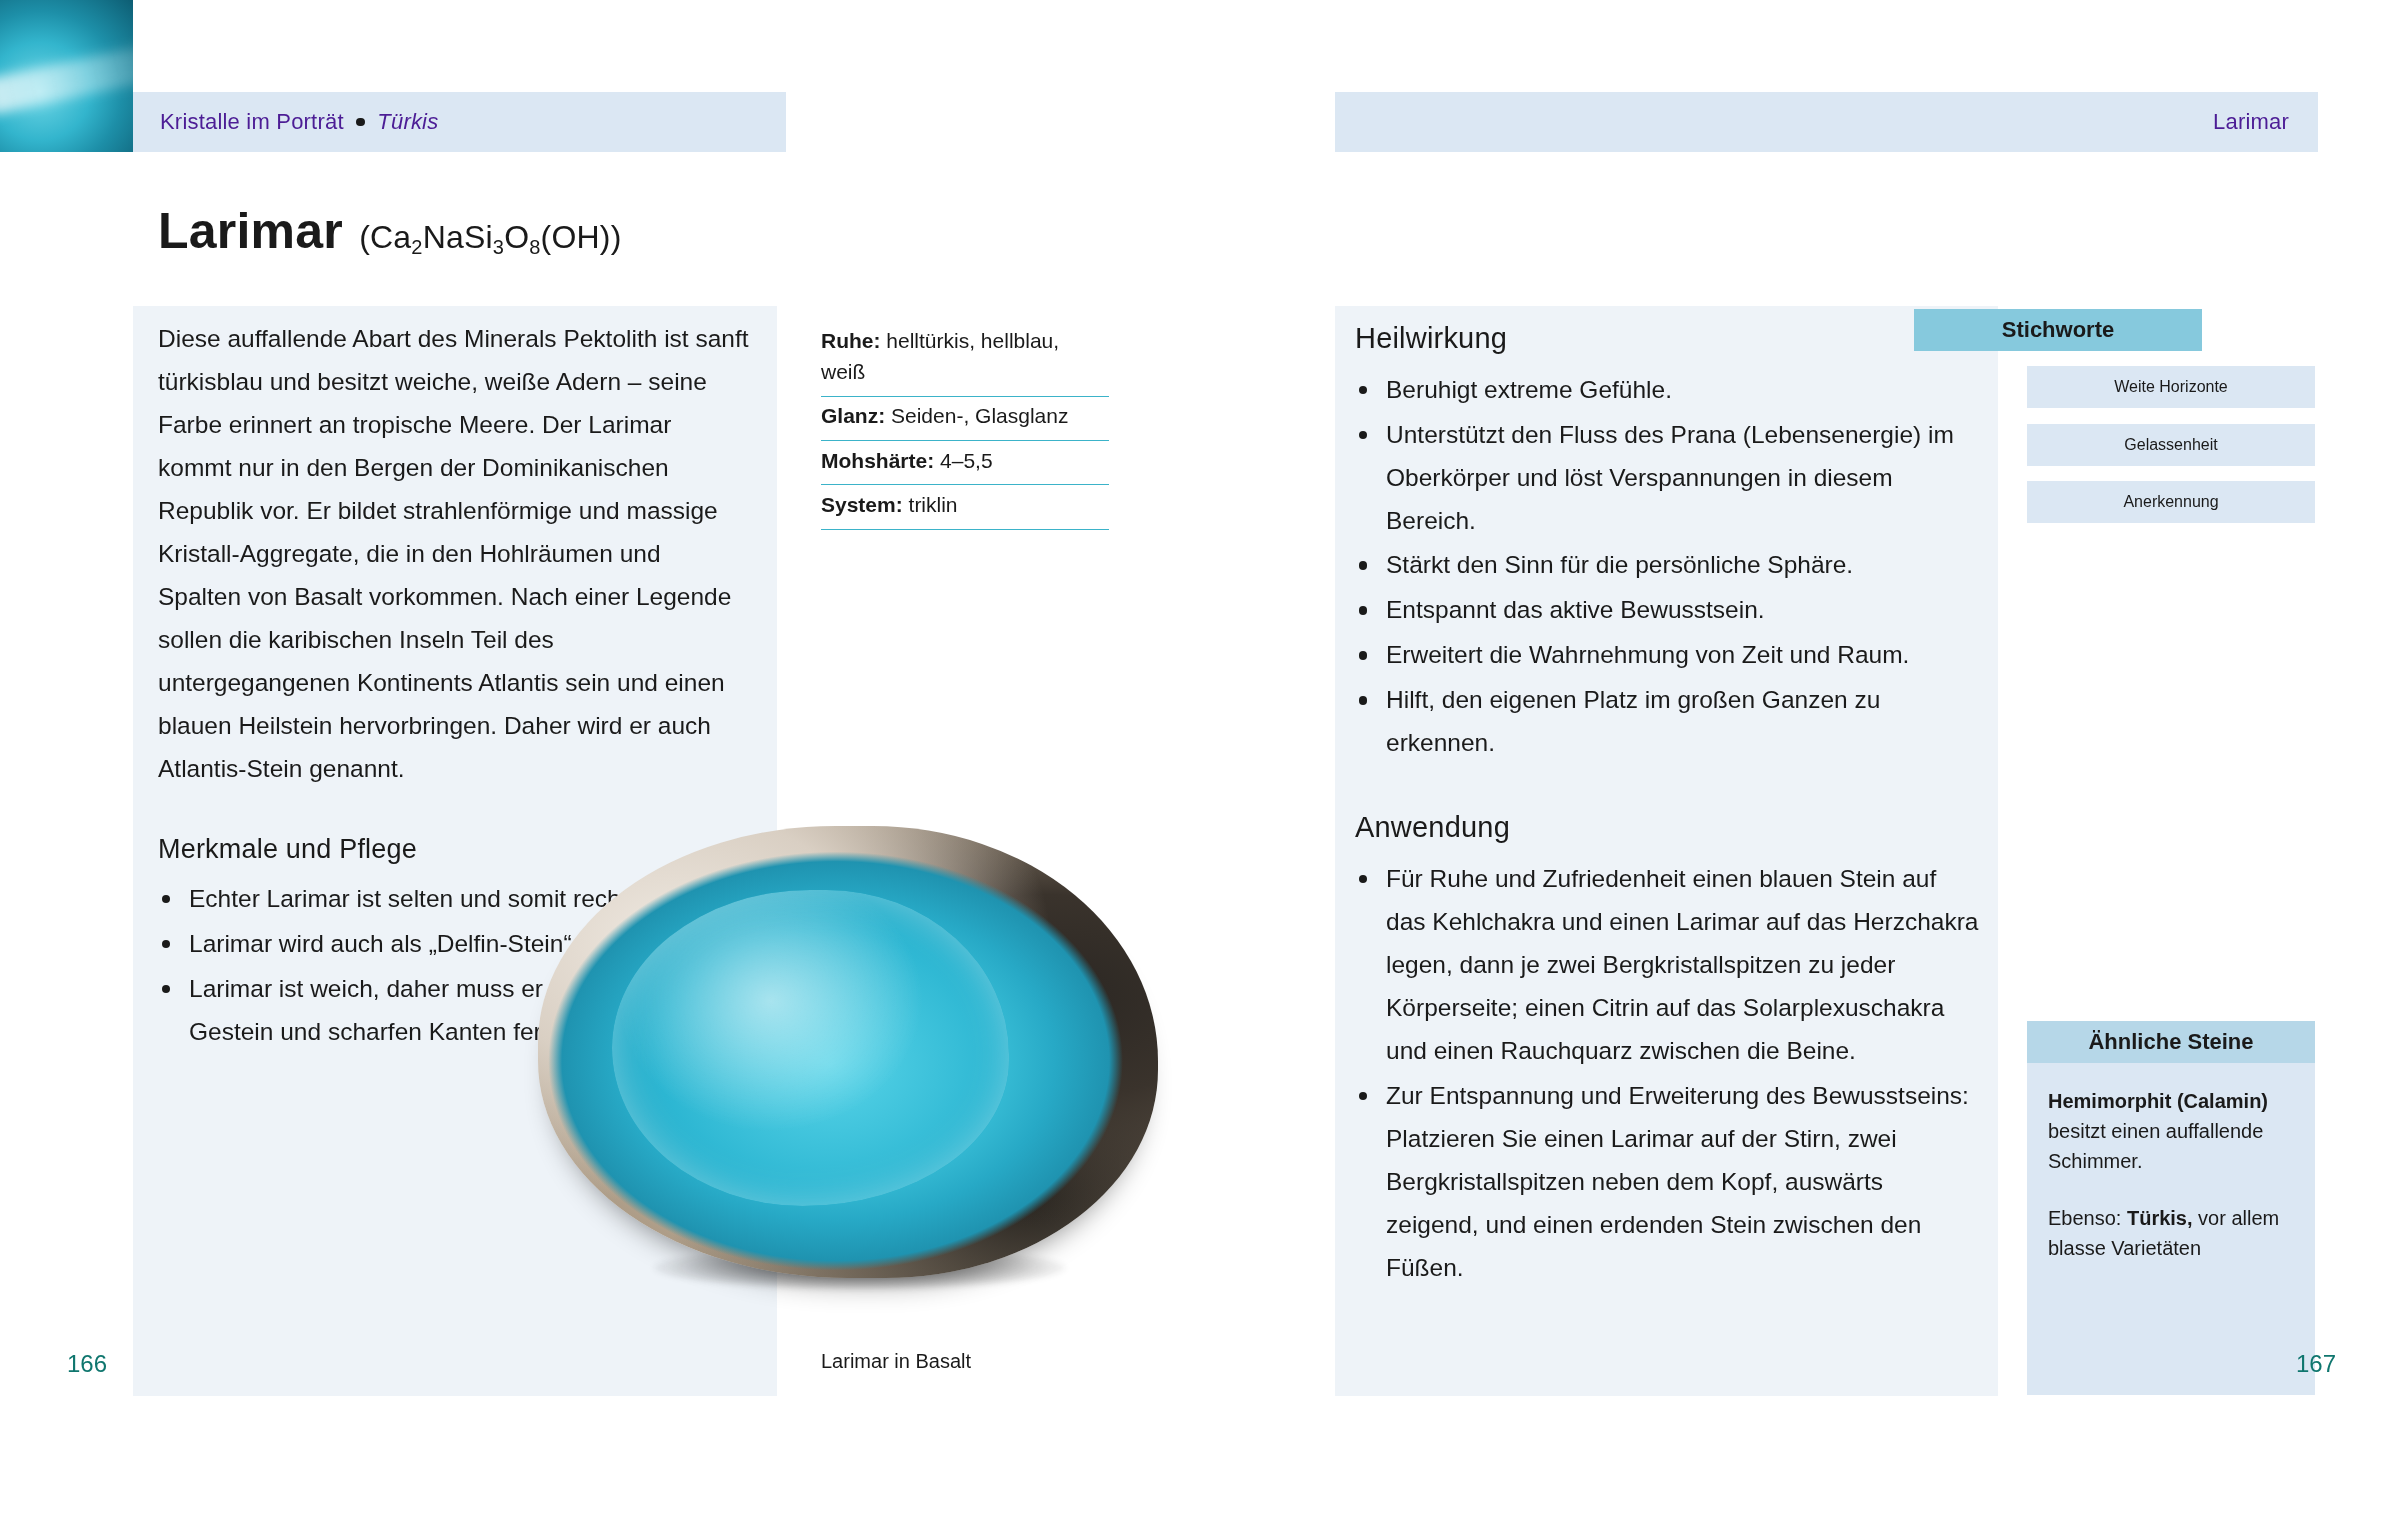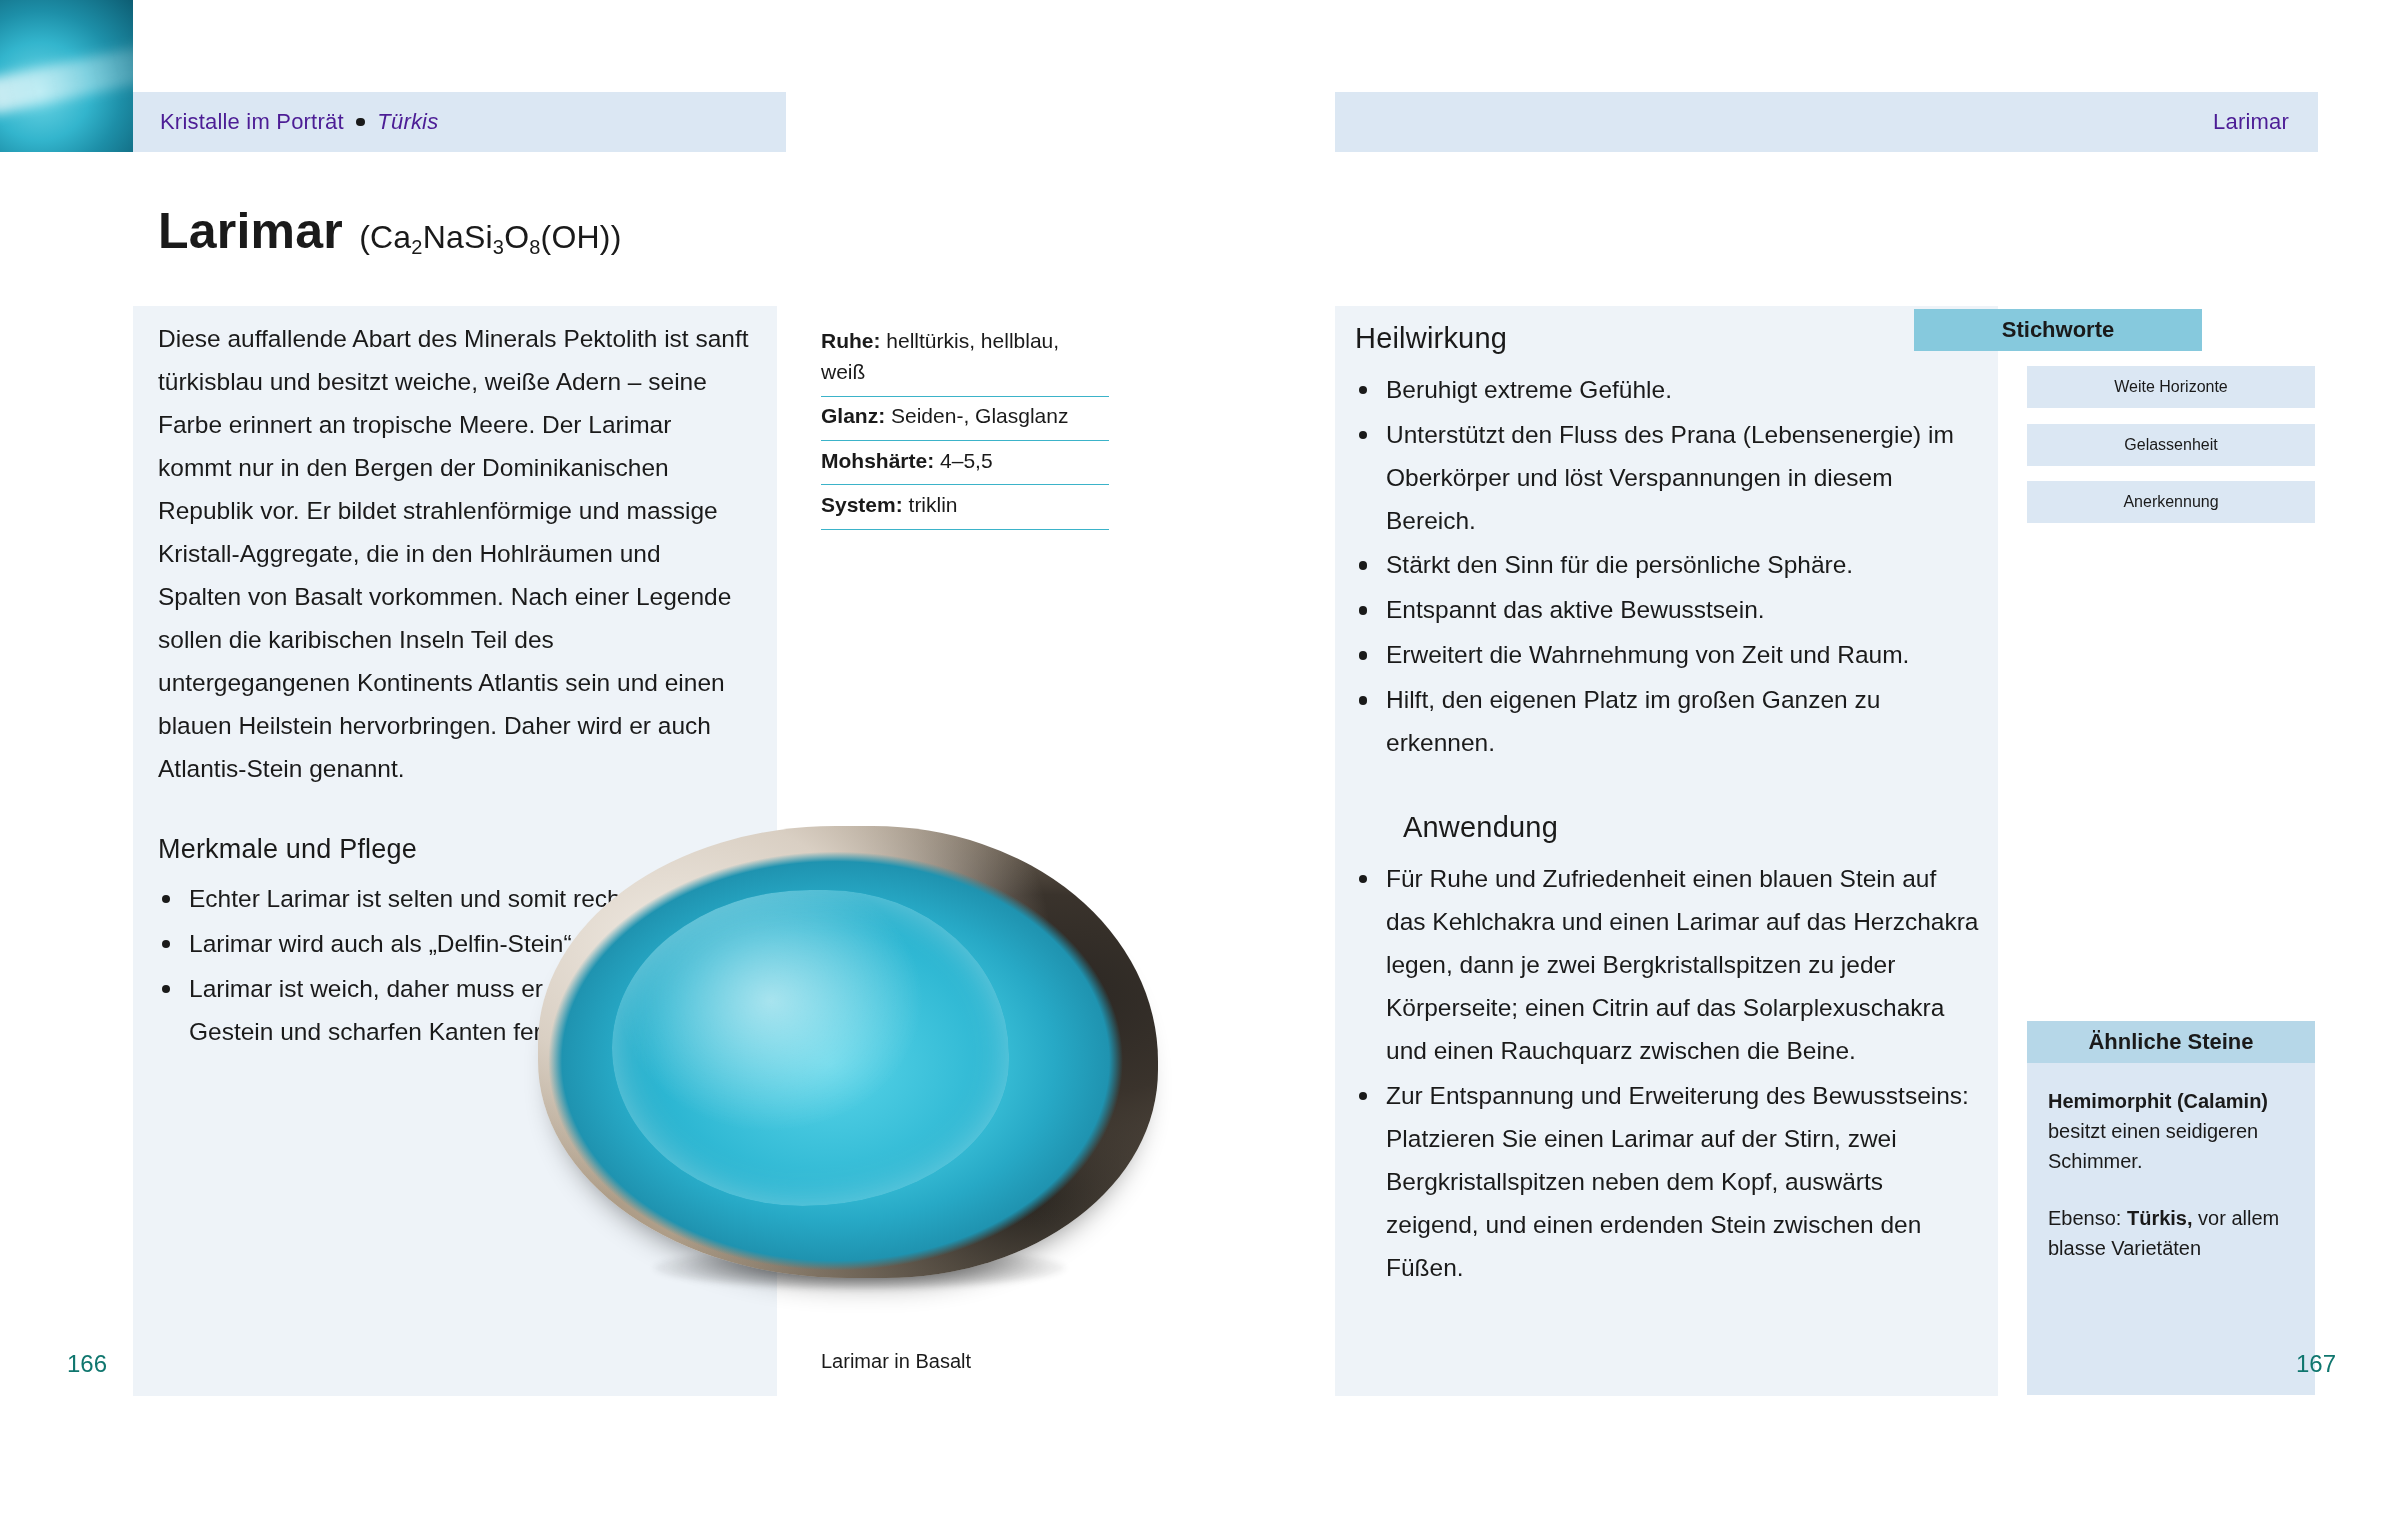--- a/index.html
+++ b/index.html
@@ -250,21 +250,21 @@
     top: 317px;
     width: 624px;
     font-size: 24.5px;
     line-height: 43px;
   }
   .section-head {
     font-size: 29px;
     margin: 0 0 7.7px 0;
     letter-spacing: 0.2px;
   }
-  .section-head.second { margin-top: 42px; margin-left: 48px; }
+  .section-head.second { margin-top: 42px; }
 
   
   .kw-title {
     position: absolute;
     left: 1914px;
     top: 309px;
     width: 288px;
     height: 42px;
     background: #86c9dd;
     display: flex;
@@ -407,21 +407,21 @@
     </ul>
   </div>
 
   <div class="kw-title">Stichworte</div>
   <div class="kw-item kw-1">Weite Horizonte</div>
   <div class="kw-item kw-2">Gelassenheit</div>
   <div class="kw-item kw-3">Anerkennung</div>
 
   <div class="sim-title">Ähnliche Steine</div>
   <div class="sim-body">
-    <p><b>Hemimorphit (Calamin)</b><span> besitzt einen seidigeren Schimmer.</span></p>
+    <p><b>Hemimorphit (Calamin)</b><span> besitzt einen auffallende Schimmer.</span></p>
     <p><span>Ebenso: </span><b>Türkis,</b><span> vor allem blasse Varietäten</span></p>
   </div>
 
   <div class="folio folio-left">166</div>
   <div class="folio folio-right">167</div>
 
 </div>
 
 
 </body></html>

